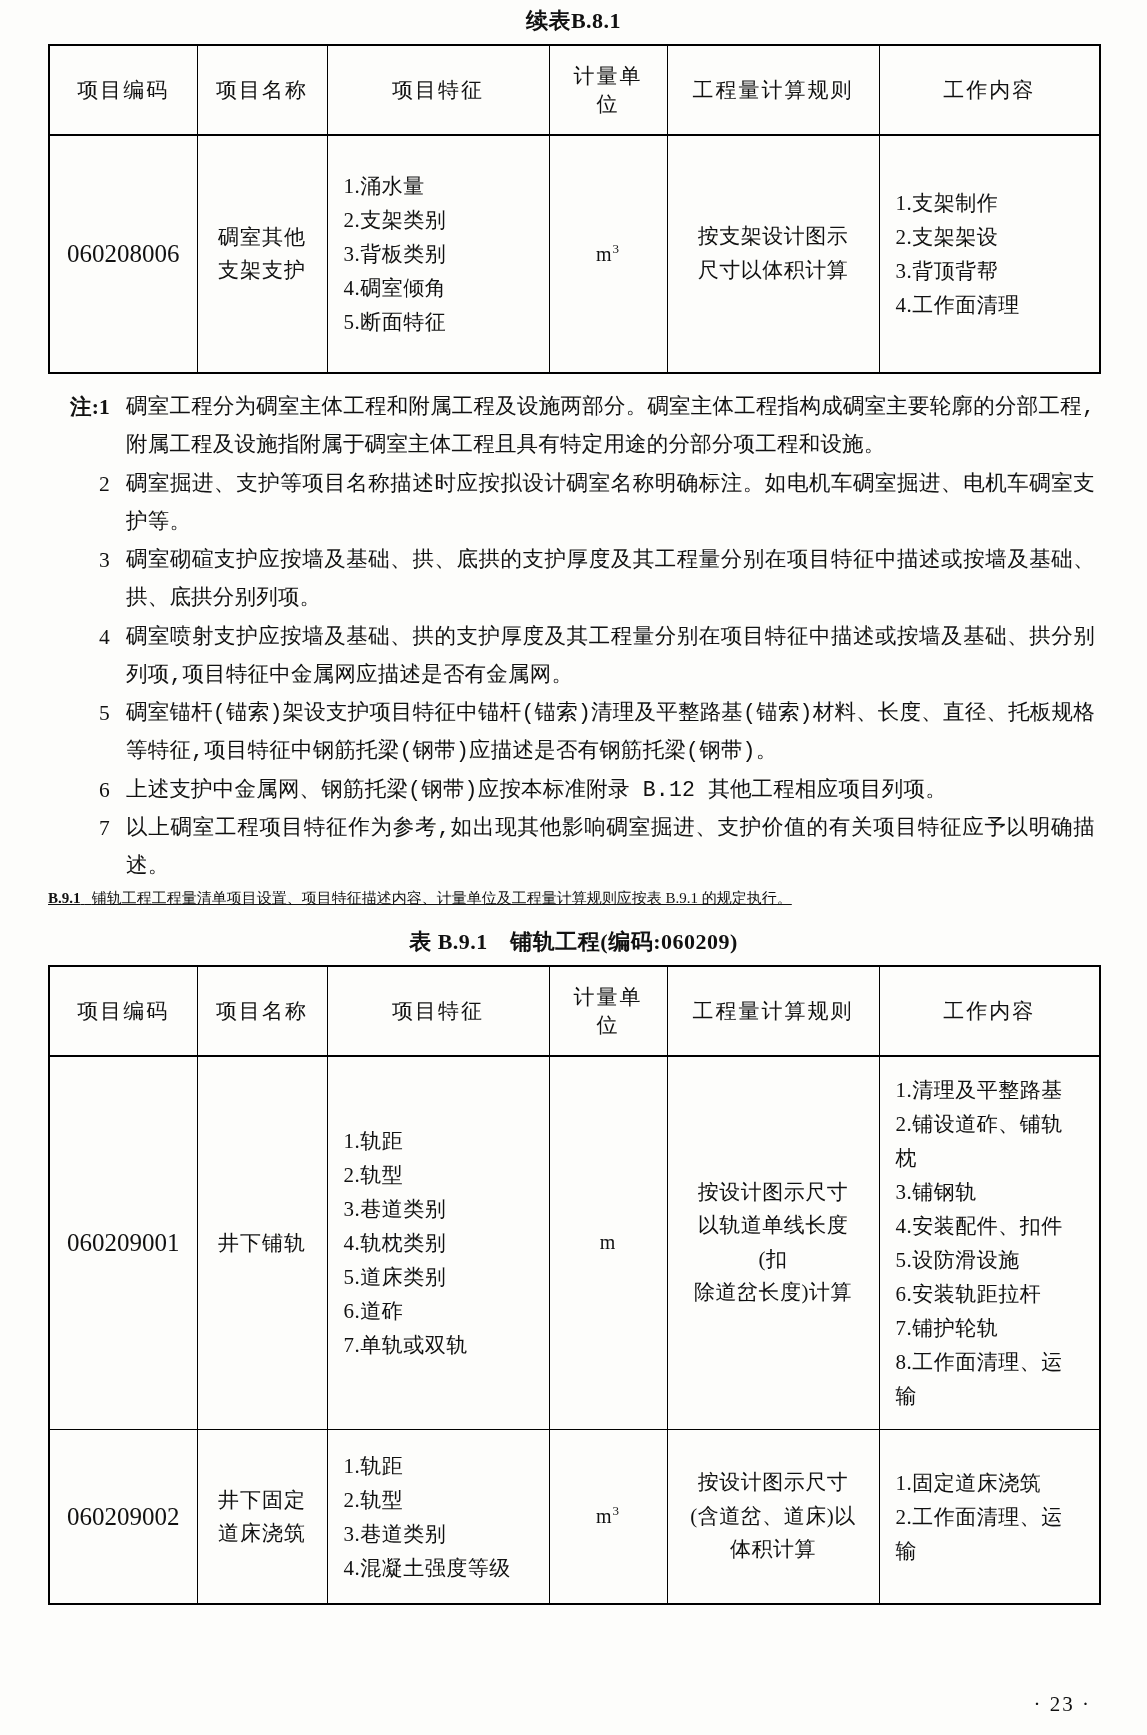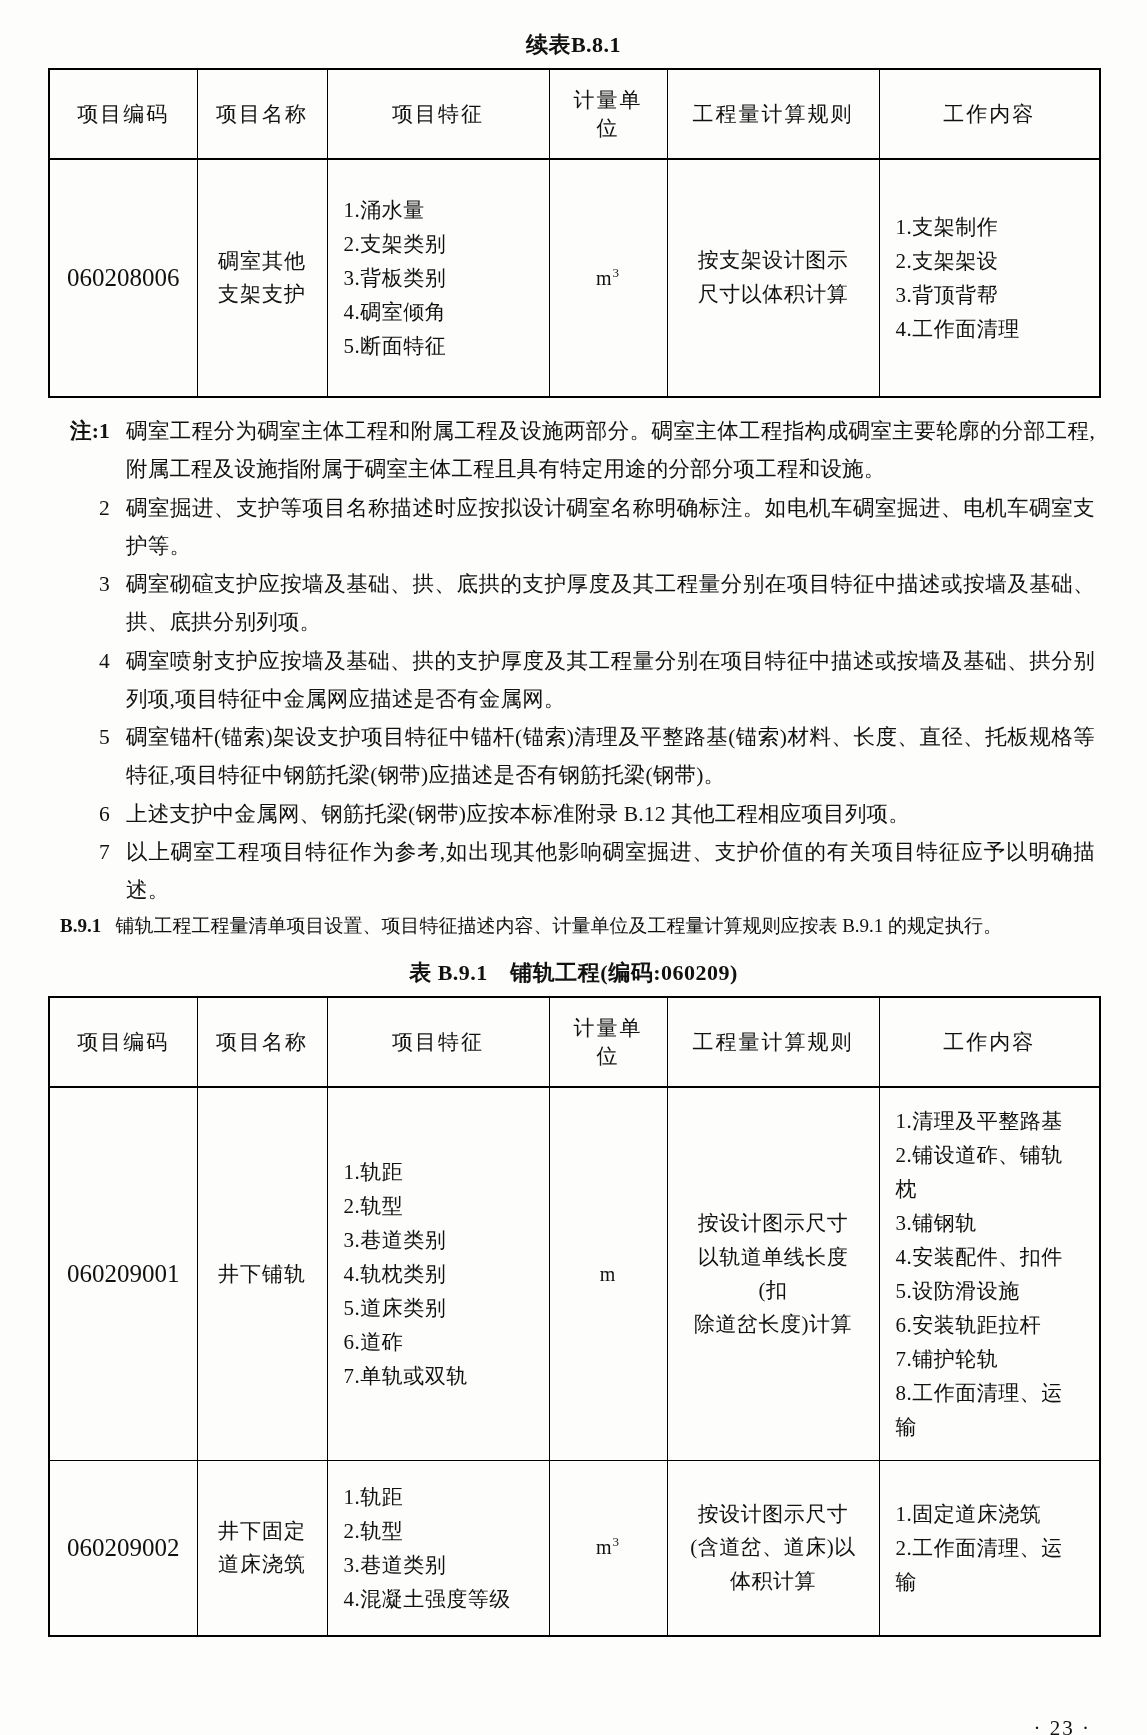--- a/index.html
+++ b/index.html
@@ -21,21 +21,20 @@
   }
 
   
   .tbl-title{
     text-align:center;
     font-weight:bold;
     font-size:22px;
     letter-spacing:.5px;
     padding-top:6px;
     padding-bottom:8px;
-    margin-top:24px;
   }
   .tbl-title-2{
     text-align:center;
     font-weight:bold;
     font-size:22px;
     letter-spacing:.5px;
     padding-top:10px;
     padding-bottom:8px;
   }
 
@@ -125,39 +124,41 @@
     flex:0 0 auto;
     width:76px;
     text-align:right;
     padding-right:16px;
     box-sizing:border-box;
   }
   .note-text{
     flex:1 1 auto;
     text-align:justify;
     text-justify:inter-ideograph;
+    font-family:Liberation Mono, monospace;
   }
 
   
   .sec-heading{
     text-align:center;
     font-size:30px;
     font-weight:bold;
     letter-spacing:10px;
     margin:48px 0 40px 0;
   }
   .sec-heading .lat{letter-spacing:1px;}
 
   
   .para{
-    font-size:19px;
+    font-size:15px;
     line-height:1.82;
     text-align:justify;
     text-justify:inter-ideograph;
-    margin:0 0 4px 12px;
+    margin:0 0 4px 0;
+    text-decoration:underline;
   }
   .para b{font-weight:bold;}
 
   
   .pageno{
     position:absolute;
     right:56px;
     bottom:18px;
     font-size:21px;
     letter-spacing:2px;

